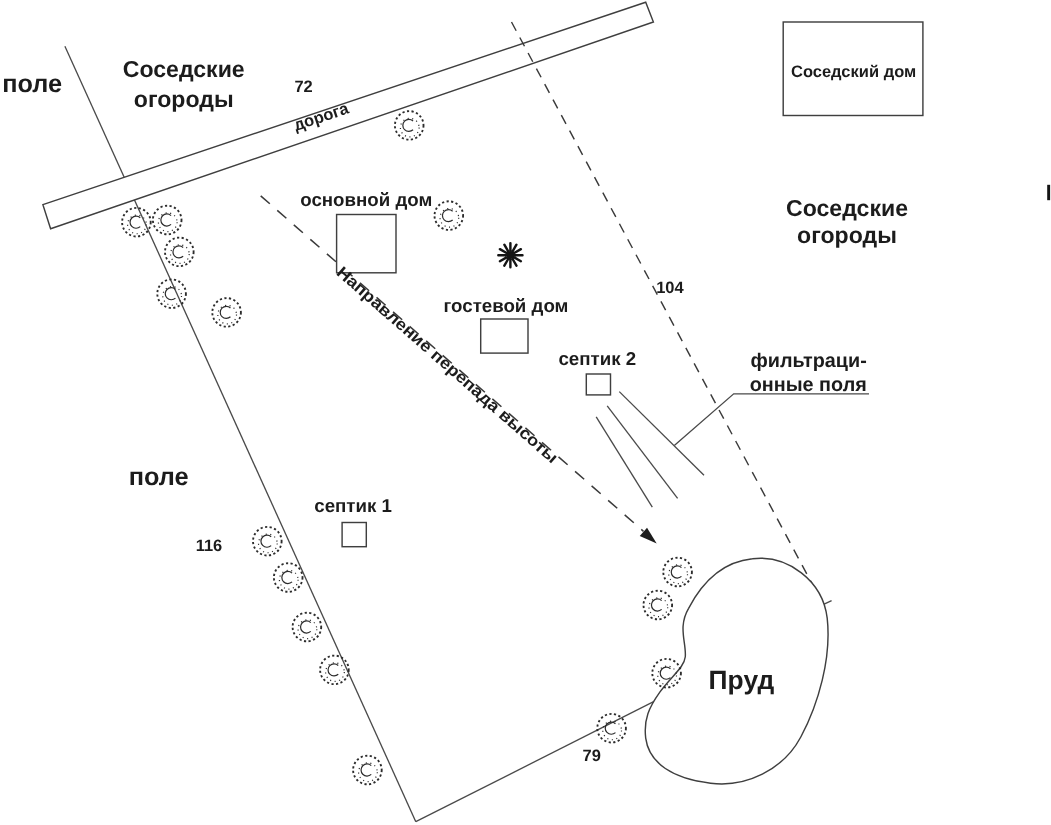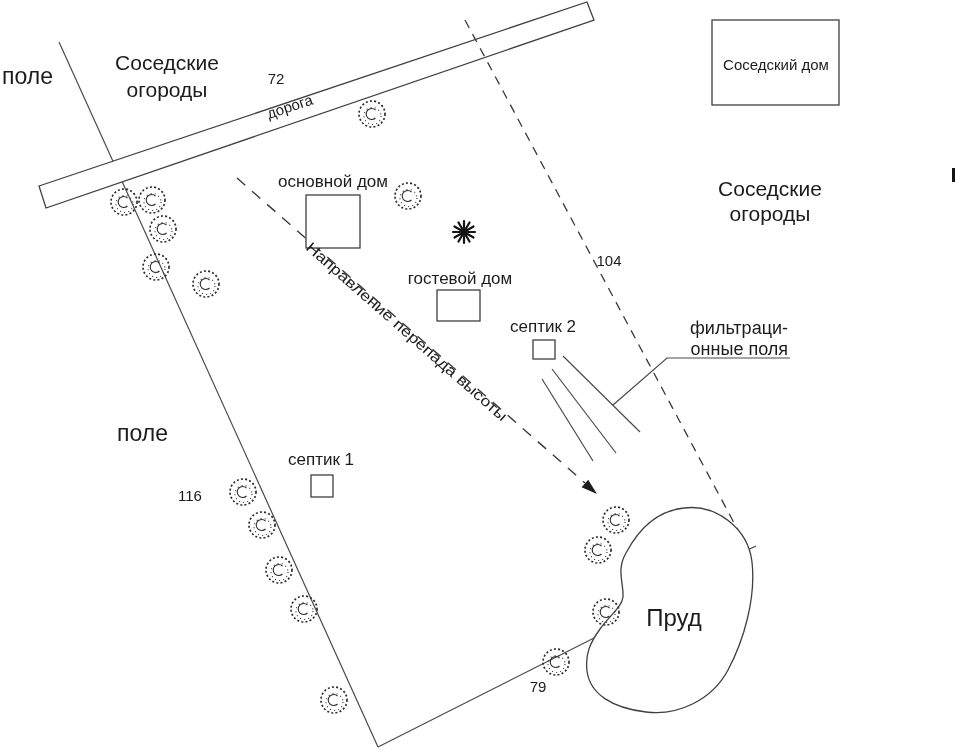--- a/index.html
+++ b/index.html
@@ -1,17 +1,17 @@
 <!DOCTYPE html>
 <html><head>
 <meta charset="utf-8">
 <style>
   html,body{margin:0;padding:0;background:#ffffff;}
   .stage{position:relative;width:955px;height:750px;background:#fff;overflow:hidden;
-         font-family:"Liberation Sans",sans-serif;}
+         font-family:"Liberation Sans",sans-serif;font-weight:bold;}
   svg{display:block;}
   svg text{fill:#1c1c1c;font-family:"Liberation Sans",sans-serif;}
   .t-big{font-size:23px;}
   .t-big2{font-size:21px;}
   .t-pond{font-size:24px;}
   .t-med{font-size:17px;}
   .t-med2{font-size:18px;}
   .t-small{font-size:15px;}
   .t-house{font-size:15px;}
   .ln-thin{stroke:#4a4a4a;stroke-width:1.2;fill:none;}

